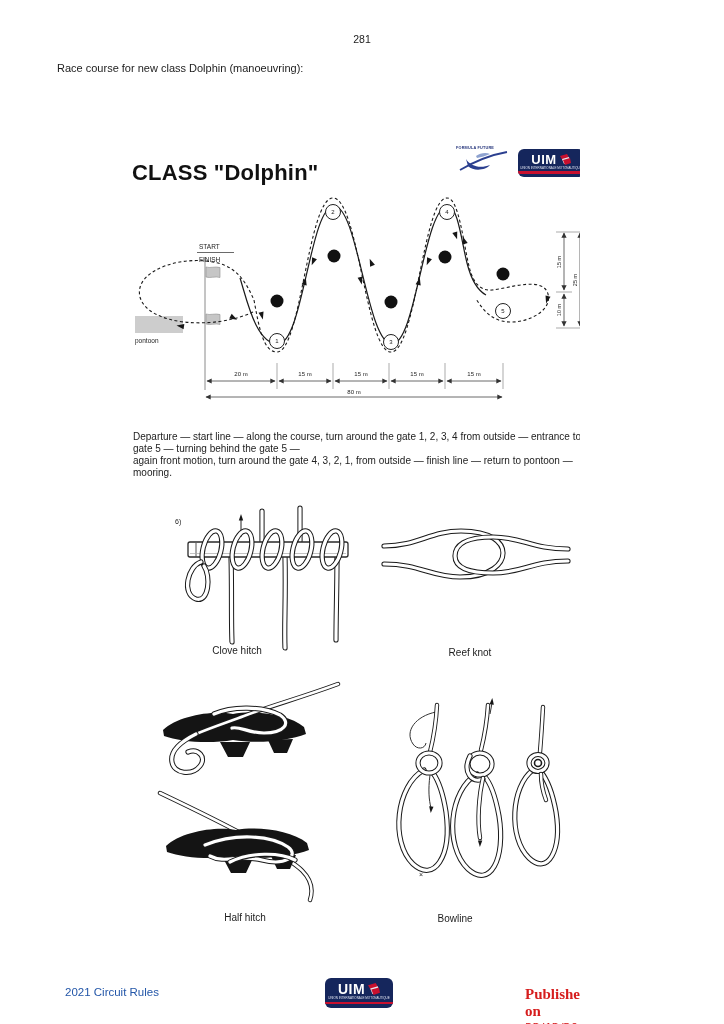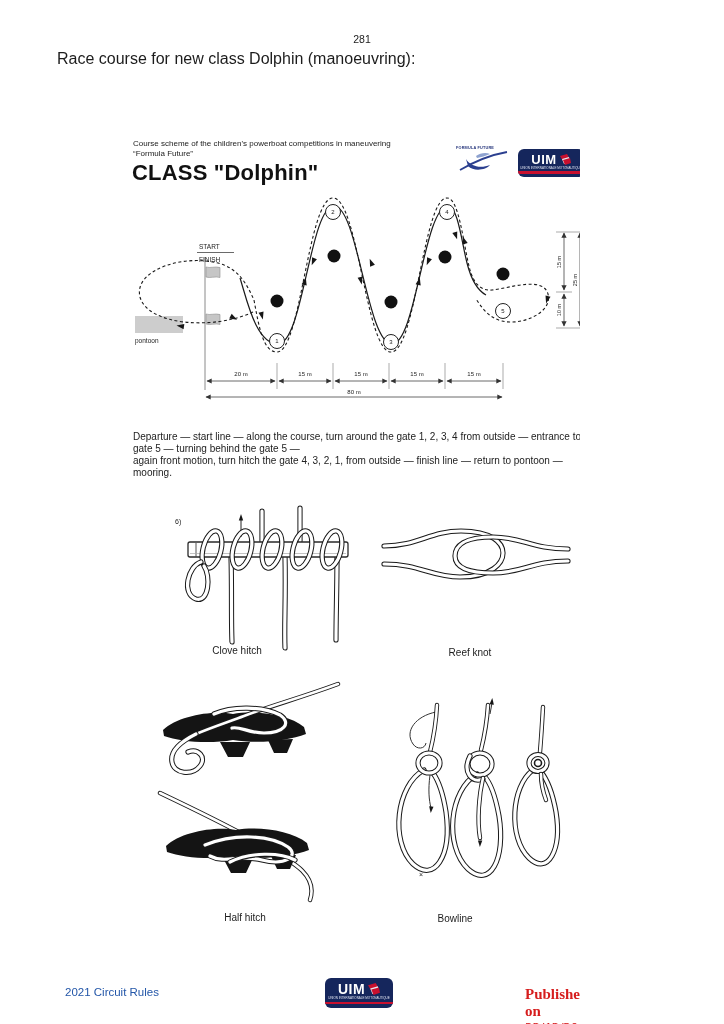--- a/index.html
+++ b/index.html
@@ -1,20 +1,20 @@
 <!DOCTYPE html>
 <html><head>
 <meta charset="utf-8">
 <style>
   html,body{margin:0;padding:0;background:#fff;}
   .page{position:relative;width:580px;height:1024px;background:#ffffff;overflow:hidden;
         font-family:"Liberation Sans",sans-serif;color:#1c1c1c;}
   .abs{position:absolute;}
   .page-number{top:33px;left:0;width:724px;text-align:center;font-size:10.5px;}
-  .heading{top:50px;left:57px;font-size:16px;}
+  .heading{top:62px;left:57px;font-size:11px;}
   .fig-caption{top:139px;left:133px;font-size:8px;line-height:10px;color:#222;}
   .fig-title{top:160px;left:132px;font-size:22px;font-weight:bold;letter-spacing:.2px;color:#111;}
   .desc{top:431px;left:133px;width:470px;font-size:10px;line-height:12px;color:#222;}
   .knot-caption{width:170px;text-align:center;font-size:10px;color:#1c1c1c;}
   .footer-left{top:986px;left:65px;font-size:11.5px;color:#2356a8;}
   .footer-right{top:986px;left:525px;font-size:15px;font-weight:bold;color:#d61d1d;font-family:Liberation Serif, serif;}
   .uim-box{background:#15265c;display:flex;flex-direction:column;align-items:center;
            justify-content:center;border-radius:6px;overflow:hidden;}
   .uim-row{display:flex;align-items:center;gap:2px;}
   .uim-word{color:#fff;font-weight:bold;line-height:1;letter-spacing:.5px;}
@@ -35,24 +35,20 @@
   .arr{fill:#161616;}
 </style>
 </head>
 <body>
 
 <div class="page">
 
   <div class="abs page-number">281</div>
   <div class="abs heading">Race course for new class Dolphin (manoeuvring):</div>
 
-  <div class="abs fig-caption">
-    <div>Course scheme of the children's powerboat competitions in maneuvering</div>
-    <div>“Formula Future”</div>
-  </div>
   <div class="abs fig-title">CLASS "Dolphin"</div>
 
   <div class="abs ff-box" style="left:456px;top:146px;width:56px;height:30px;">
     <div class="ff-title">FORMULA FUTURE</div>
     <svg width="54" height="24" viewBox="0 0 54 24">
       <path d="M4,20 C16,13 34,5 51,2" stroke="#2b3f8f" stroke-width="1.8" fill="none"></path>
       <path d="M10,9 C14,16 24,19 34,15 C30,20 18,22 12,16 Z" fill="#2b3f8f"></path>
       <path d="M20,6 C24,3 30,2 34,4 C30,6 25,7 21,8 Z" fill="#8fa3d0"></path>
     </svg>
   </div>
@@ -260,21 +256,21 @@
       <ellipse class="rope" cx="538" cy="763" rx="9" ry="8.5"></ellipse>
         <ellipse class="ropec" cx="538" cy="763" rx="9" ry="8.5"></ellipse>
       <circle cx="538" cy="763" r="3.5" fill="none" stroke="#1a1a1a" stroke-width="1.6"></circle>
       <path class="trope" d="M541,774 C541,784 543,792 546,800"></path>
         <path class="tropec" d="M541,774 C541,784 543,792 546,800"></path>
     </g>
   </svg>
 
   <div class="abs desc">
     <div>Departure — start line — along the course, turn around the gate 1, 2, 3, 4 from outside — entrance to the gate 5 — turning behind the gate 5 —</div>
-    <div>again front motion, turn hitch the gate 4, 3, 2, 1, from outside — finish line — return to pontoon — mooring.</div>
+    <div>again front motion, turn around the gate 4, 3, 2, 1, from outside — finish line — return to pontoon — mooring.</div>
   </div>
 
   <div class="abs knot-caption" style="left:152px;top:645px;">Clove hitch</div>
   <div class="abs knot-caption" style="left:385px;top:647px;">Reef knot</div>
   <div class="abs knot-caption" style="left:160px;top:912px;">Half hitch</div>
   <div class="abs knot-caption" style="left:370px;top:913px;">Bowline</div>
 
   <div class="abs footer-left">2021 Circuit Rules</div>
   <div class="abs uim-box" style="left:325px;top:978px;width:68px;height:30px;">
     <div class="uim-row">

